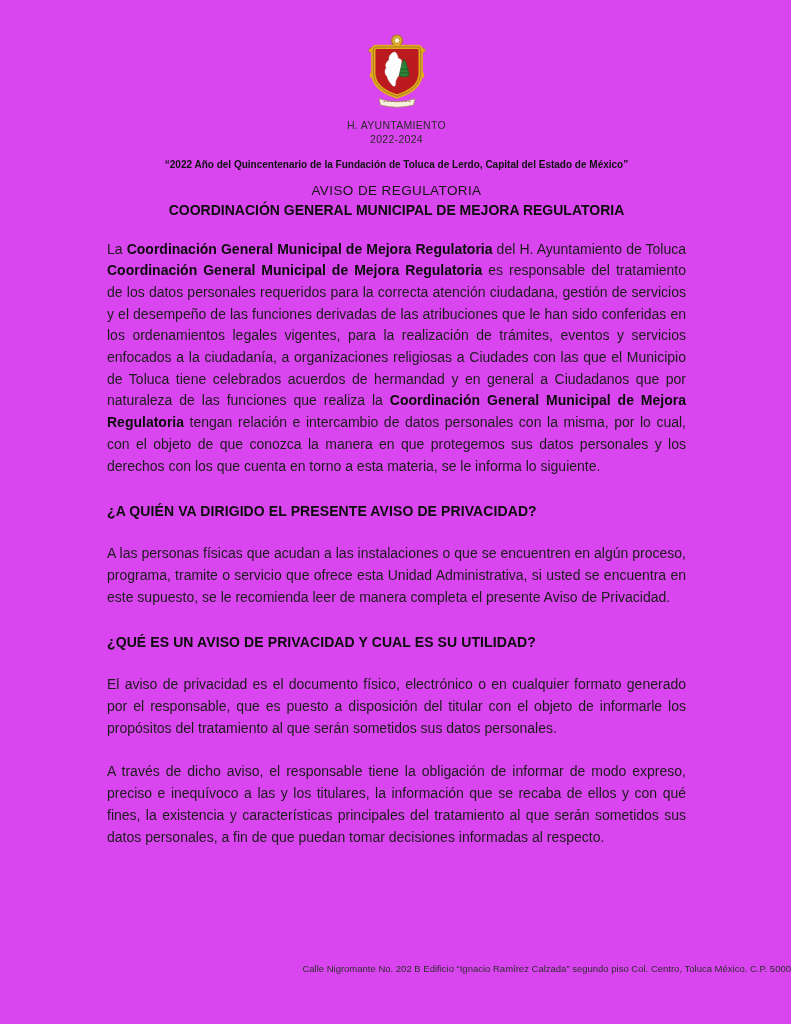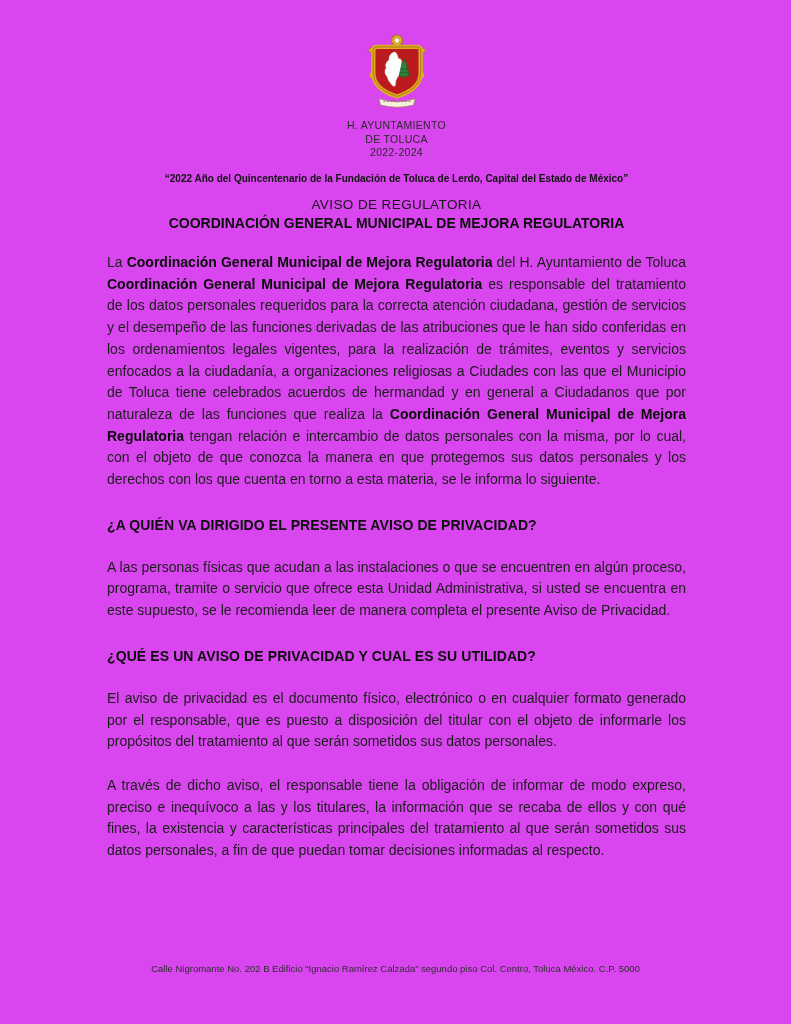--- a/index.html
+++ b/index.html
@@ -35,21 +35,21 @@
     font-size: 14px;
     font-weight: bold;
     margin: 26px 0 24px 0;
     color: #0d0d0d;
     letter-spacing: 0.1px;
   }
   .page-footer {
     position: absolute;
     left: 0; right: 0;
     bottom: 50px;
-    text-align: center;
+    text-align: right;
     font-size: 9.5px;
     color: #2e2e2e;
   }
 </style>
 </head>
 <body>
 
 <div class="page">
 
   <div class="header-block">
@@ -74,21 +74,20 @@
           <line x1="55" y1="49" x2="67" y2="49" stroke="#1d5a24" stroke-width="1"></line>
           <line x1="54" y1="54" x2="68" y2="54" stroke="#1d5a24" stroke-width="1"></line>
 
           <path d="M25,90 q25,9 50,0 l-2,9 q-23,6 -46,0 z" fill="#f6efdb" stroke="#9c8b57" stroke-width="1"></path>
           <line x1="31" y1="94" x2="69" y2="94" stroke="#8a7b4c" stroke-width="1" stroke-dasharray="3,2"></line>
         </svg>
       </span>
     </div>
     <div class="org-lines">
       <div>H. AYUNTAMIENTO</div>
-      <div>DE TOLUCA</div>
       <div>2022-2024</div>
     </div>
   </div>
 
   <div class="motto">“2022 Año del Quincentenario de la Fundación de Toluca de Lerdo, Capital del Estado de México”</div>
 
   <div class="doc-title">
     <div class="t1">AVISO DE REGULATORIA</div>
     <div class="t2">COORDINACIÓN GENERAL MUNICIPAL DE MEJORA REGULATORIA</div>
   </div>

